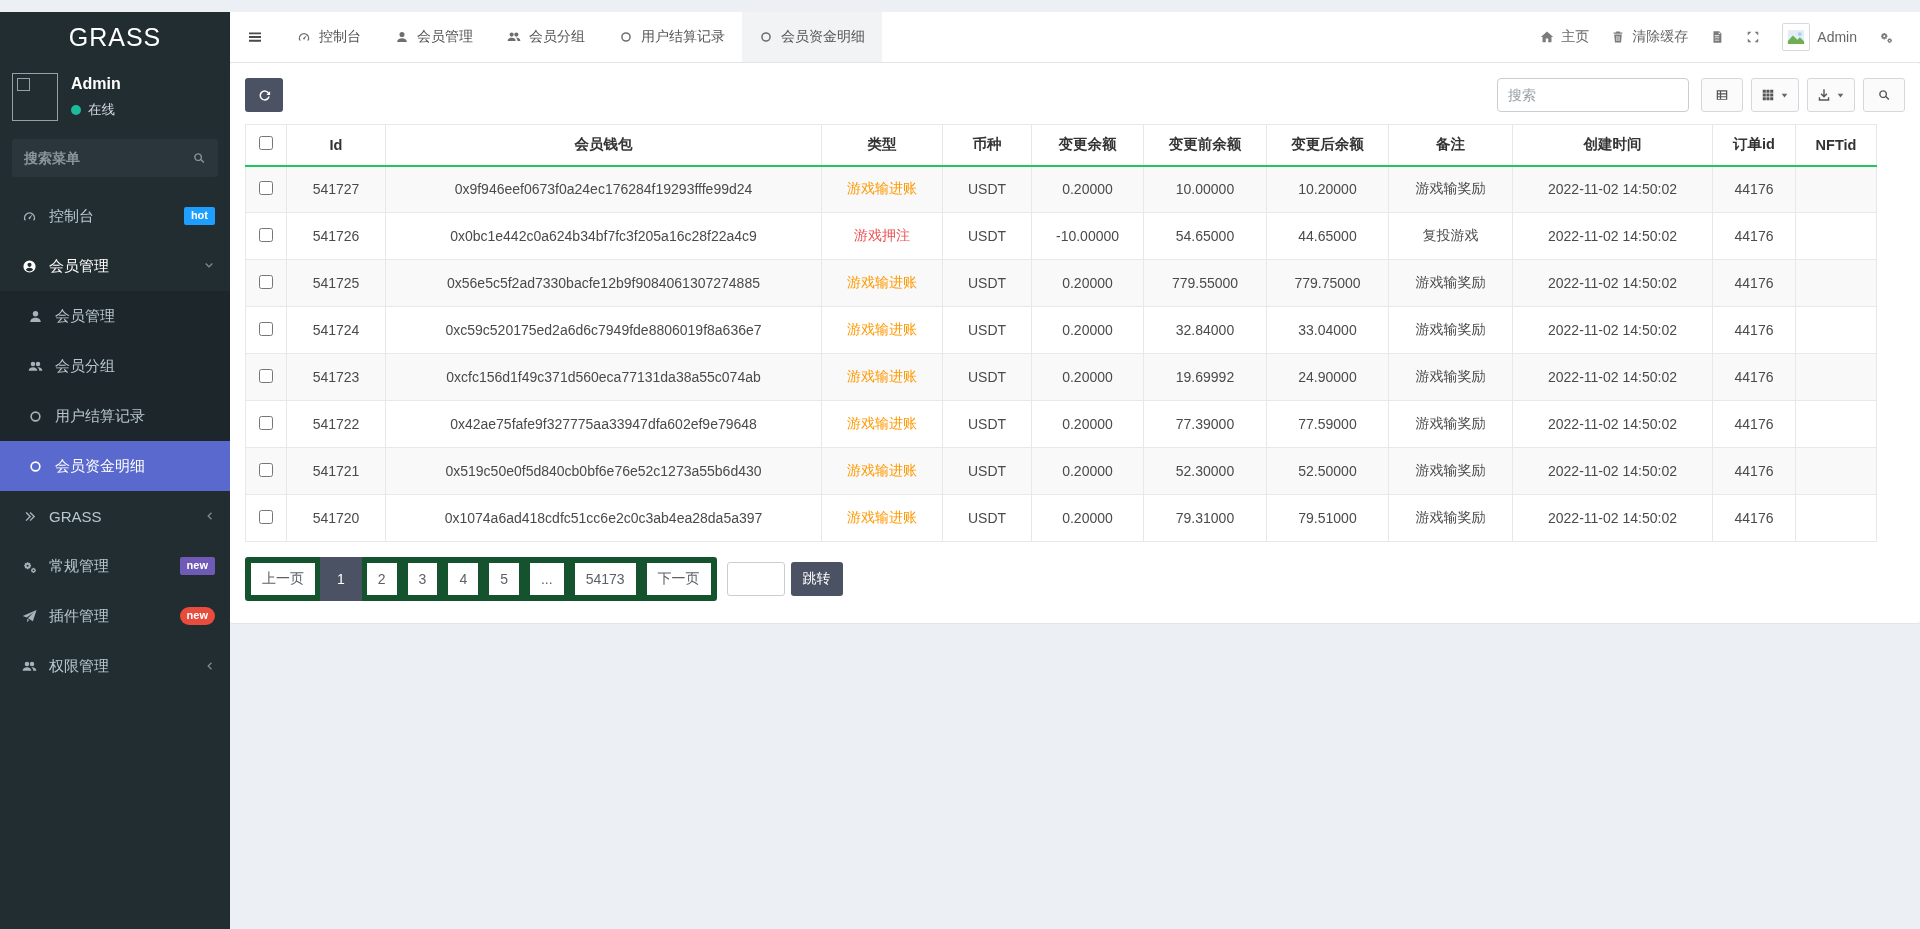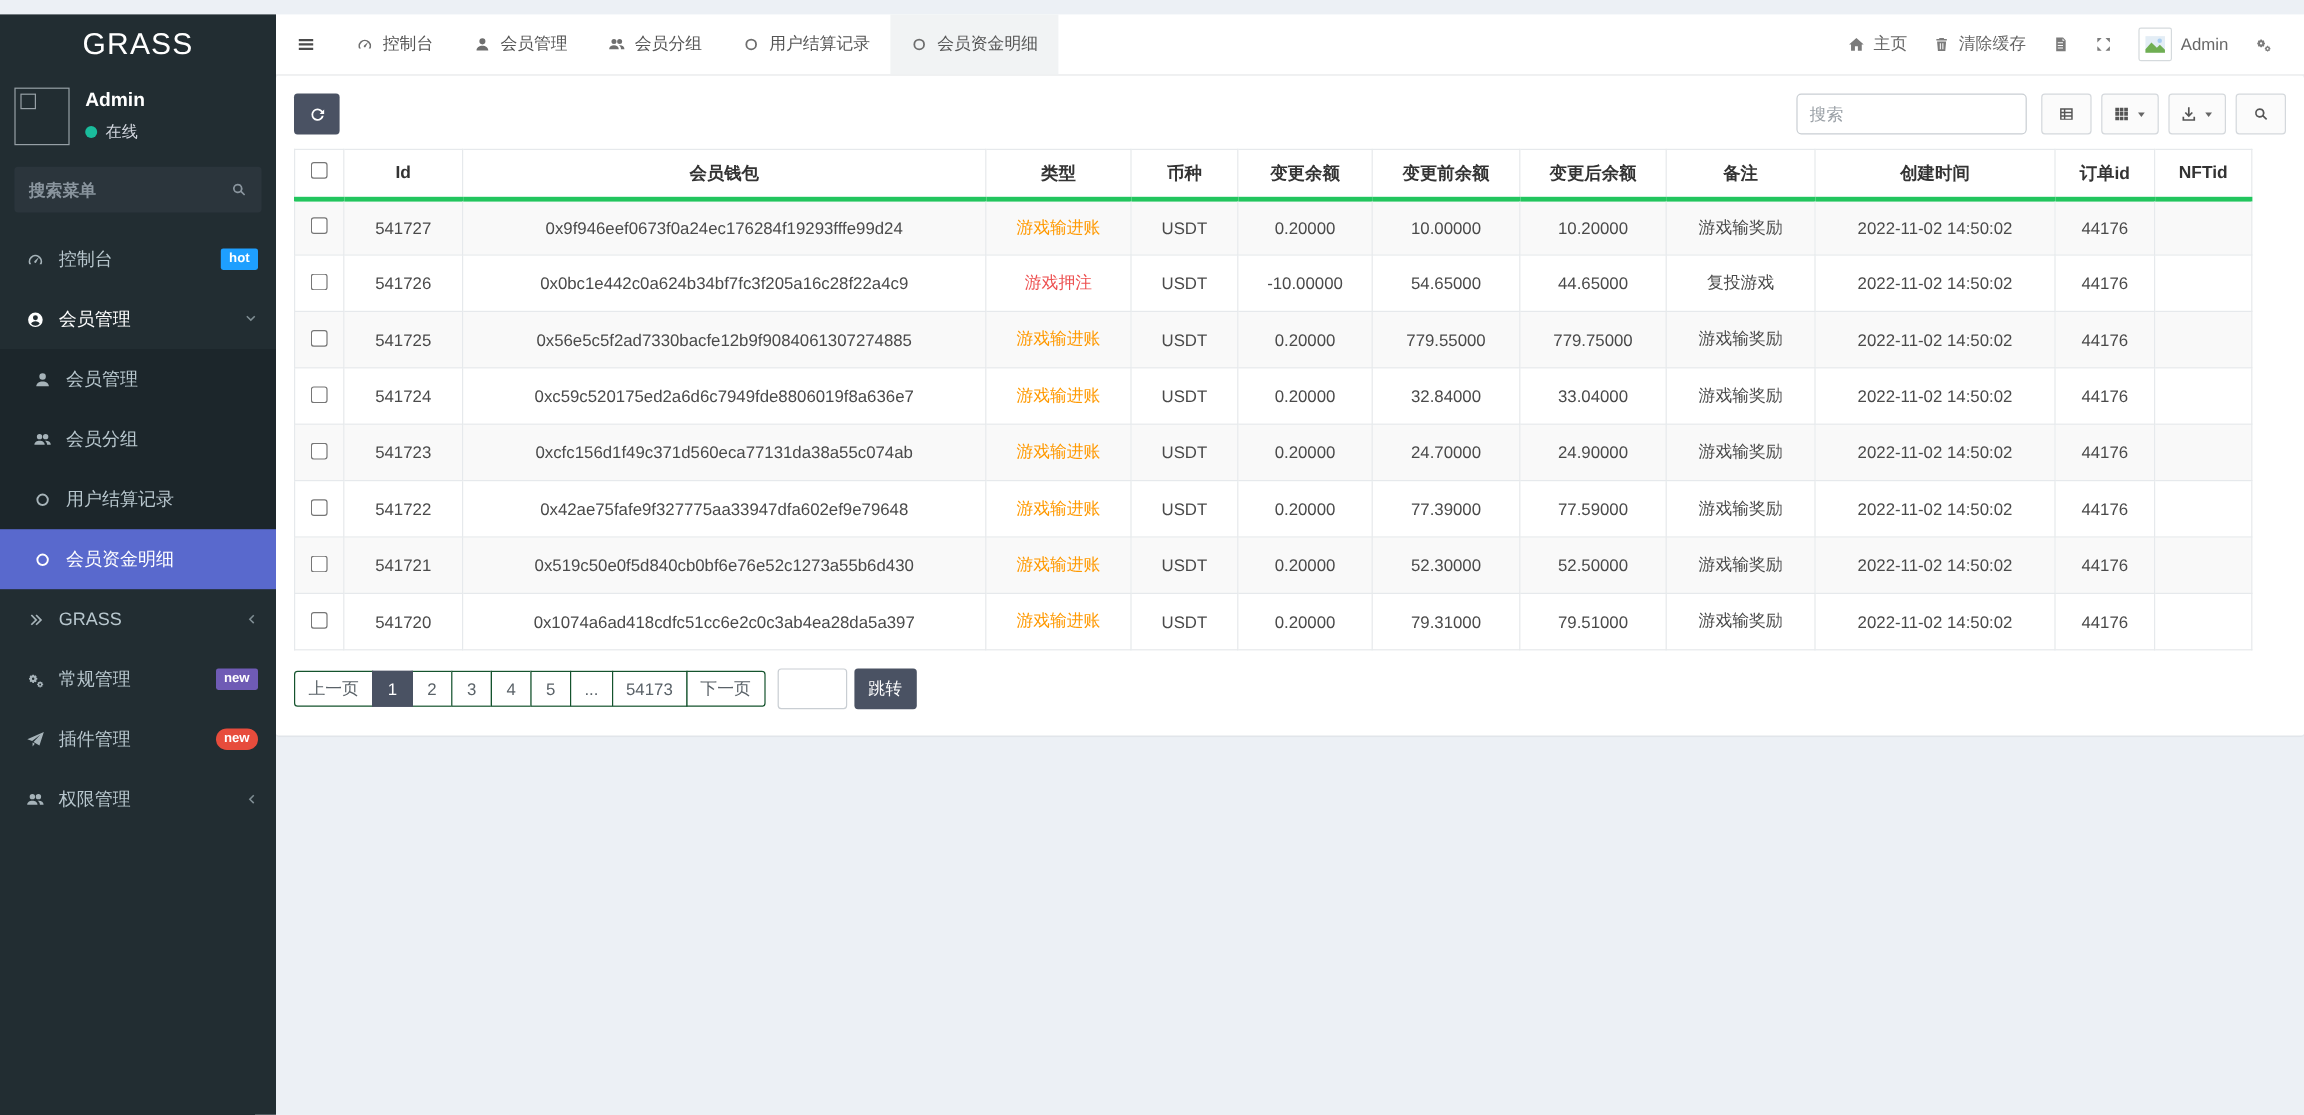--- a/index.html
+++ b/index.html
@@ -73,35 +73,35 @@
   .tool-btn { min-width: 42px; height: 34px; border: 1px solid #d4d8dc; background: #fbfbfb;
               border-radius: 3px; color: #555; display: inline-flex; align-items: center;
               justify-content: center; gap: 5px; cursor: pointer; font-size: 14px; padding: 0 9px; }
   .tool-btn .caret { font-size: 9px; color: #666; }
 
   
   table.grid { width: 1631px; table-layout: fixed; border-collapse: collapse; }
   table.grid th, table.grid td { border: 1px solid #e6e9ec; text-align: center; overflow: hidden;
                                  white-space: nowrap; text-overflow: ellipsis; }
   table.grid thead th { height: 41px; font-size: 14.5px; font-weight: 700; color: #333;
-                        background: #fff; border-bottom: 4px solid #22c55e; }
+                        background: #fff; border-bottom: 2px solid #22c55e; }
   table.grid td { height: 47px; font-size: 14px; color: #4a4a4a; }
   table.grid tbody tr:nth-child(odd) { background: #f9f9f9; }
   table.grid input[type=checkbox] { width: 14px; height: 14px; cursor: pointer; }
 
   
   .tfoot { display: flex; justify-content: space-between; align-items: center; margin-top: 15px; }
   .summary { font-size: 14.5px; color: #555; display: flex; align-items: center; }
   .pgsize { border: 1px solid #c9ced3; background: #fff; border-radius: 3px; height: 32px;
             padding: 0 9px; display: inline-flex; align-items: center; gap: 7px; margin: 0 7px;
             font-size: 14px; color: #444; cursor: pointer; }
   .pgsize .caret { font-size: 9px; color: #555; }
   .pager { display: flex; align-items: center; }
   .pages { display: flex; list-style: none; }
-  .pages li { min-width: 34px; height: 30px; border: 1px solid #14532d; background: #fff;
+  .pages li { min-width: 34px; height: 44px; border: 6px solid #14532d; background: #fff;
               display: flex; align-items: center; justify-content: center; font-size: 14px;
               color: #5a6268; margin-left: -1px; padding: 0 11px; cursor: pointer; }
   .pages li:first-child { border-radius: 3px 0 0 3px; margin-left: 0; }
   .pages li:last-child { border-radius: 0 3px 3px 0; }
   .pages li.active { background: #4a5263; border-color: #4a5263; color: #fff; position: relative; }
   .pages li.ellipsis { cursor: default; }
   .jump-inp { width: 58px; height: 34px; border: 1px solid #c9ced3; border-radius: 3px;
               margin-left: 10px; padding: 0 8px; font-size: 14px; outline: none; font-family: inherit; }
   .jump-btn { height: 34px; padding: 0 12px; background: #4a5263; color: #fff; border: none;
               border-radius: 3px; margin-left: 6px; font-size: 14px; cursor: pointer; font-family: inherit; }
@@ -487,21 +487,21 @@
                 <td>44176</td>
                 <td></td>
               </tr>
               <tr>
                 <td><input type="checkbox" style=""></td>
                 <td>541723</td>
                 <td>0xcfc156d1f49c371d560eca77131da38a55c074ab</td>
                 <td style="color:#ff9900">游戏输进账</td>
                 <td>USDT</td>
                 <td>0.20000</td>
-                <td>24.70000</td>
+                <td>19.69992</td>
                 <td>24.90000</td>
                 <td>游戏输奖励</td>
                 <td>2022-11-02 14:50:02</td>
                 <td>44176</td>
                 <td></td>
               </tr>
               <tr>
                 <td><input type="checkbox" style=""></td>
                 <td>541722</td>
                 <td>0x42ae75fafe9f327775aa33947dfa602ef9e79648</td>

